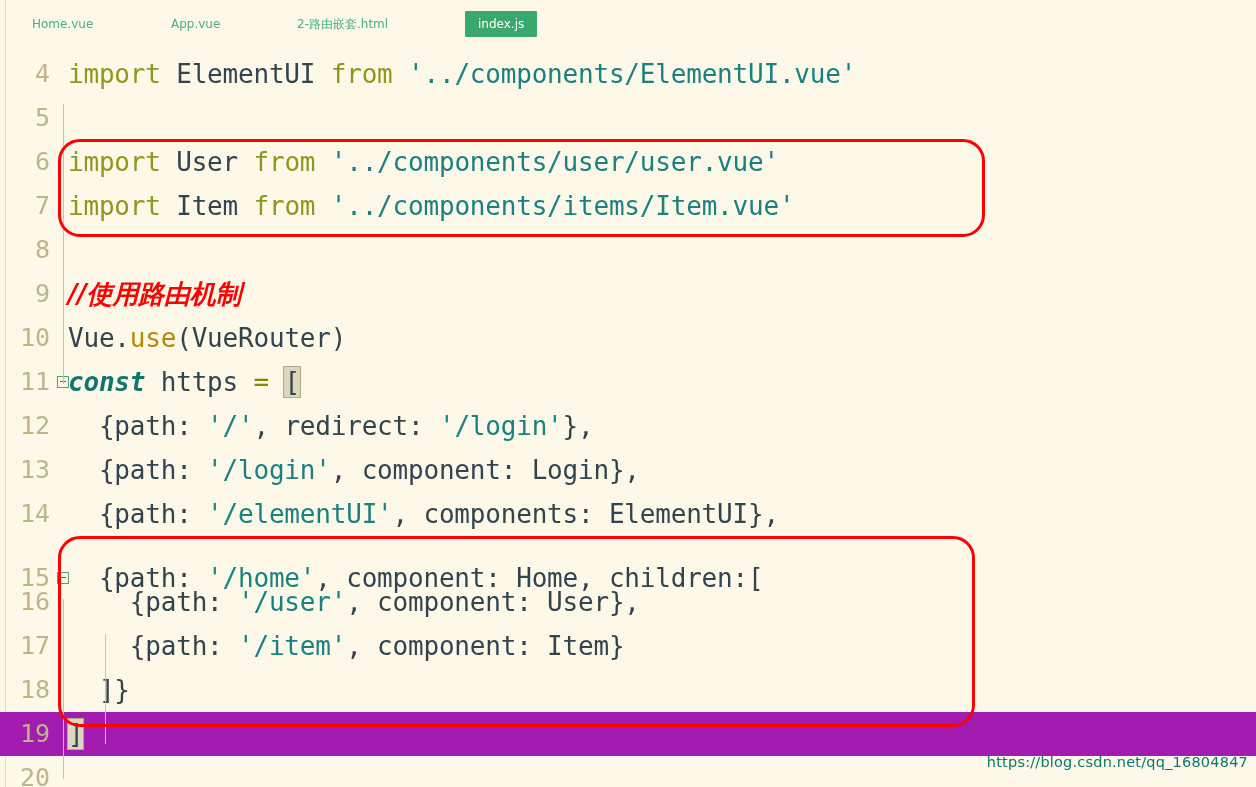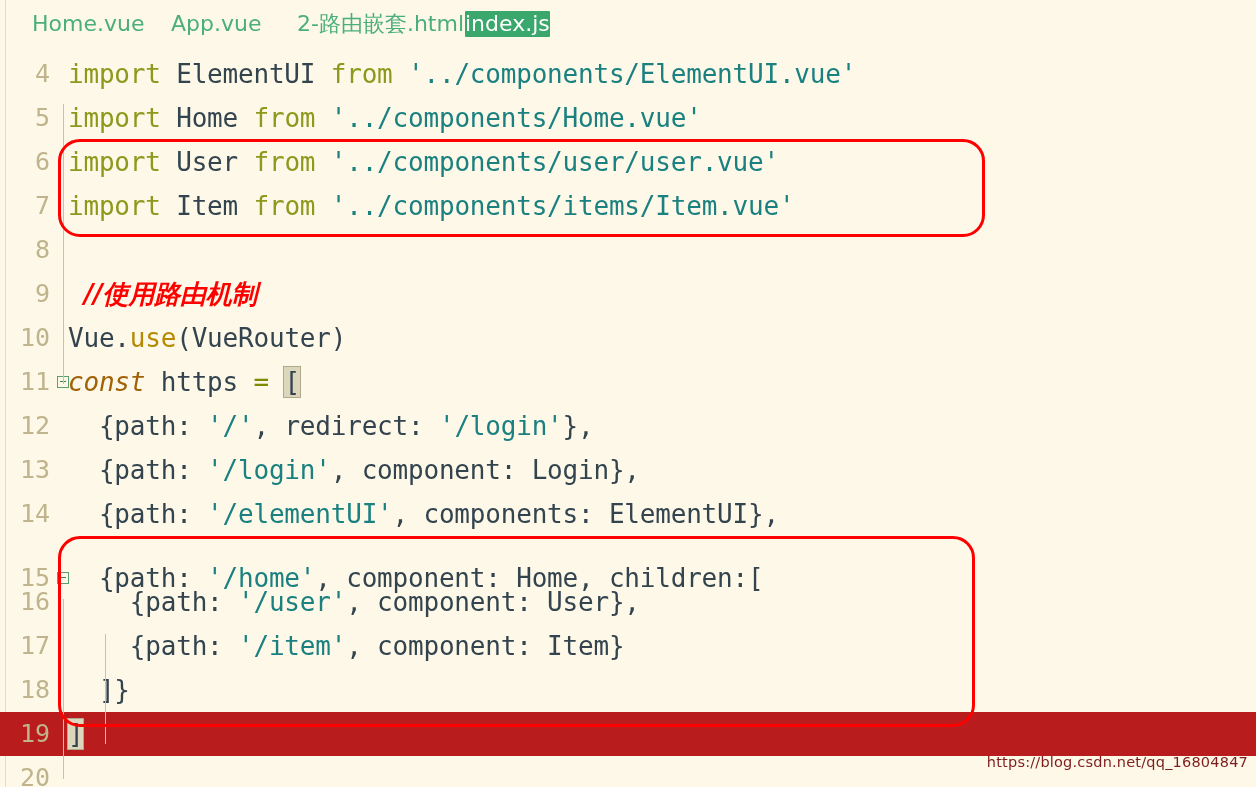--- a/index.html
+++ b/index.html
@@ -34,30 +34,30 @@
     left: 5px; top: 0;
     width: 1px; height: 44px;
     background: #E4DDBE;
   }
   .tab {
     position: absolute;
     top: 11px;
     height: 26px;
     line-height: 26px;
     font-family: "DejaVu Sans", "Liberation Sans", sans-serif;
-    font-size: 22px;
+    font-size: 12px;
     color: #4CAE7E;
     white-space: nowrap;
     padding: 0 4px;
     cursor: default;
   }
   .tab.active {
     background: #3AA76D;
     color: #FFFFFF;
-    padding: 0 0;
+    padding: 0 13px;
     border-radius: 1px;
   }
 
   
   .editor {
     position: absolute;
     left: 0; top: 44px;
     width: 1256px; height: 743px;
     background: #FDF8E7;
     overflow: hidden;
@@ -68,21 +68,21 @@
     width: 1px; height: 743px;
     background: #E4DDBE;
   }
 
   .line {
     position: absolute;
     left: 0;
     width: 1256px;
     height: 44px;
   }
-  .line.current { background: #b91c1c; }
+  .line.current { background: #a21caf; }
 
   .lineno {
     position: absolute;
     left: 0;
     top: 0;
     width: 50px;
     height: 44px;
     line-height: 44px;
     text-align: right;
     font-family: "DejaVu Sans Mono", monospace;
@@ -124,23 +124,23 @@
     font-size: 26px;
     white-space: pre;
     color: #33444F;
     letter-spacing: -0.2px;
   }
 
   
   .kw-import { color: #8A9A1C; }
   .ident     { color: #33444F; }
   .str       { color: #1A8080; }
-  .cmt-cn    { color: #FF0000; font-style: italic; font-family: "DejaVu Sans", "Liberation Sans", sans-serif; font-weight: bold; margin-left: 16px; }
+  .cmt-cn    { color: #FF0000; font-style: italic; font-family: "DejaVu Sans", "Liberation Sans", sans-serif; font-weight: bold; }
   .fn-gold   { color: #B58900; }
-  .kw-const  { color: #a16207; font-style: italic; font-weight: normal; }
+  .kw-const  { color: #0f766e; font-style: italic; font-weight: bold; }
   .op-olive  { color: #7E8B00; }
 
   
   .brkmatch {
     background: #DCD6BC;
     outline: 1px solid #AFA88C;
   }
 
   
   .redbox {
@@ -150,21 +150,21 @@
     pointer-events: none;
   }
 
   
   .watermark {
     position: absolute;
     right: 8px;
     bottom: 17px;
     font-family: "DejaVu Sans", "Liberation Sans", sans-serif;
     font-size: 14.5px;
-    color: #7f1d1d;
+    color: #0f766e;
     white-space: nowrap;
     letter-spacing: 0.2px;
   }
 </style>
 </head>
 <body>
 
 <div id="app">
 
   <div class="tabbar">
@@ -177,21 +177,20 @@
 
   <div class="editor">
     <div class="gutter-rule"></div>
     <div id="lines-host">
         <div class="line" style="top: 8px;">
           <div class="lineno">4</div>
           <div class="code"><span class="kw-import">import </span><span class="ident">ElementUI </span><span class="kw-import">from </span><span class="str">'../components/ElementUI.vue'</span></div>
         </div>
         <div class="line" style="top: 52px;">
           <div class="lineno">5</div>
-          <div class="code"><span class="kw-import">import </span><span class="ident">Home </span><span class="kw-import">from </span><span class="str">'../components/Home.vue'</span></div>
         </div>
         <div class="line" style="top: 96px;">
           <div class="lineno">6</div>
           <div class="code"><span class="kw-import">import </span><span class="ident">User </span><span class="kw-import">from </span><span class="str">'../components/user/user.vue'</span></div>
         </div>
         <div class="line" style="top: 140px;">
           <div class="lineno">7</div>
           <div class="code"><span class="kw-import">import </span><span class="ident">Item </span><span class="kw-import">from </span><span class="str">'../components/items/Item.vue'</span></div>
         </div>
         <div class="line" style="top: 184px;">

